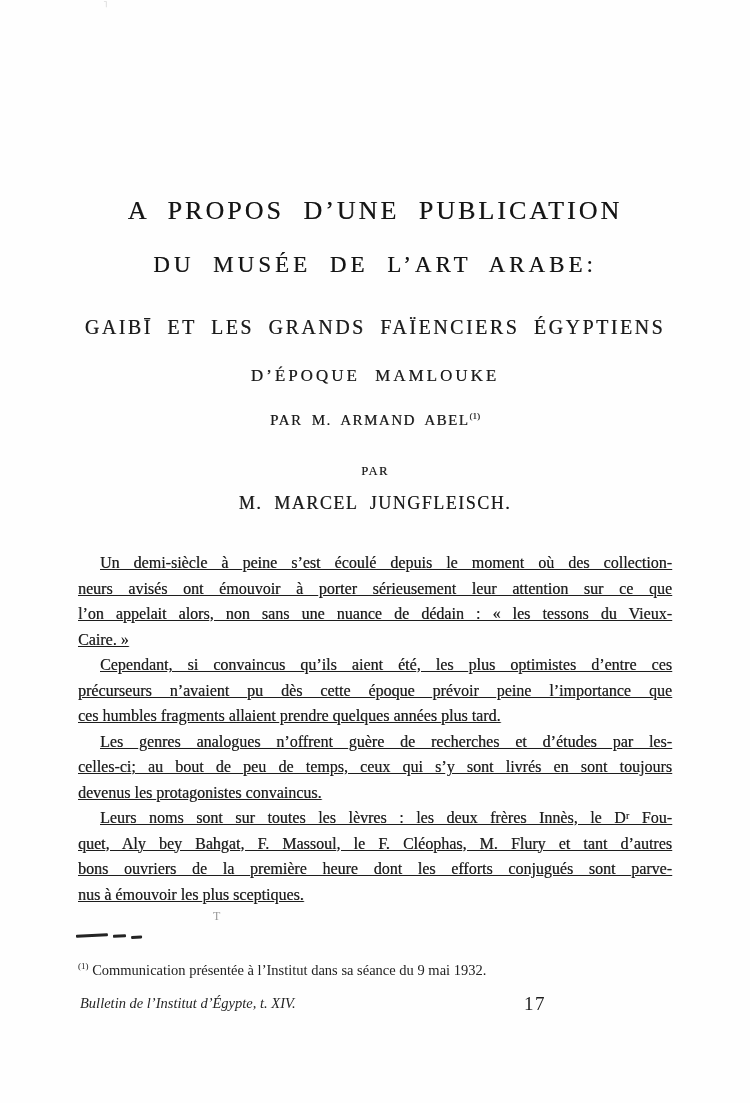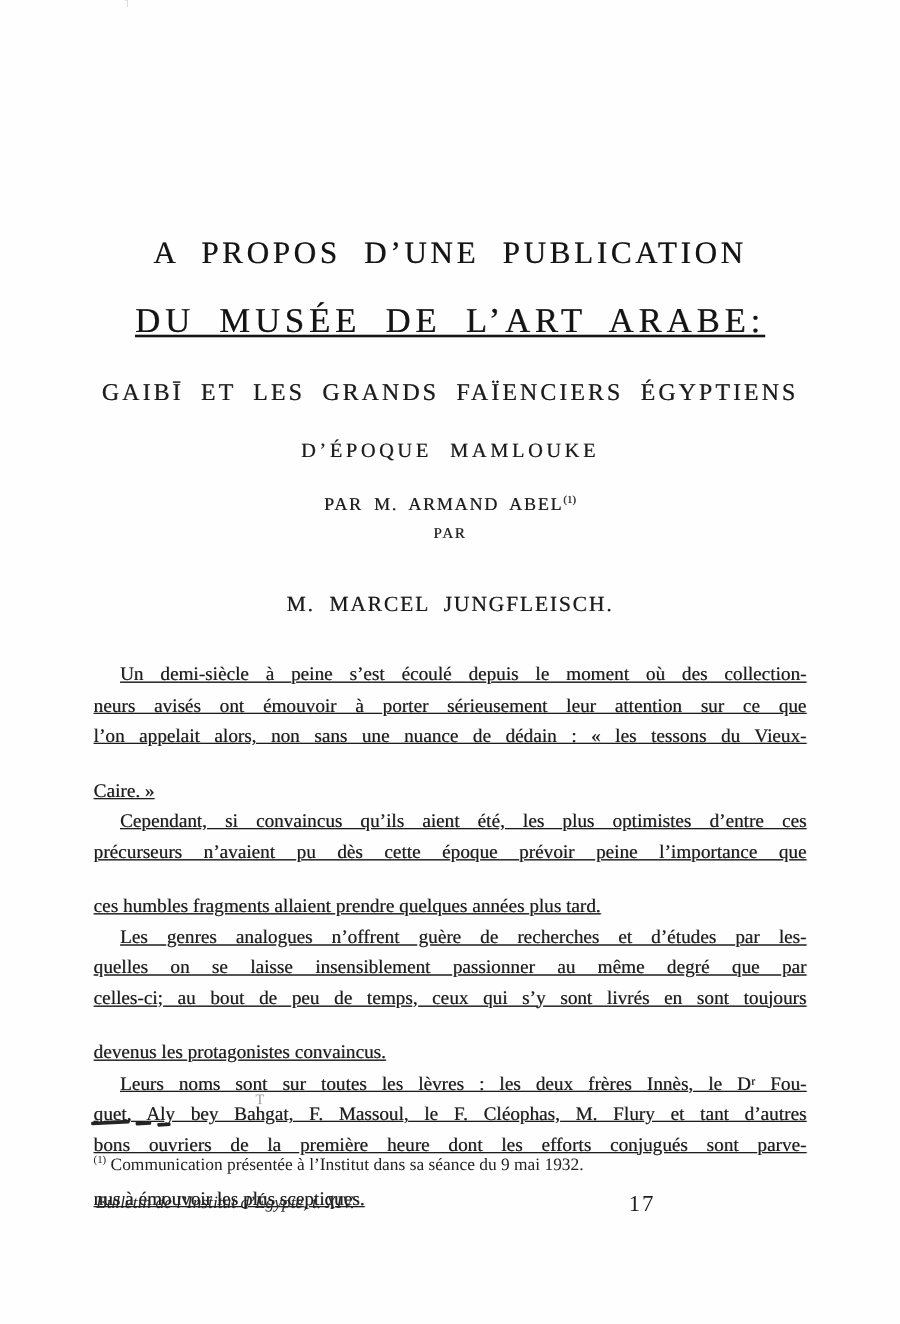--- a/index.html
+++ b/index.html
@@ -18,41 +18,41 @@
     left: 0;
     width: 100%;
     text-align: center;
     margin: 0;
     font-weight: normal;
     white-space: nowrap;
   }
   .ink { text-shadow: 0.4px 0 0 rgba(10,10,10,0.55); }
 
   .title-l1 { top: 196px; font-size: 26px; letter-spacing: 3px; word-spacing: 10px; color:#141414; }
-  .title-l2 { top: 252px; font-size: 29px; letter-spacing: 4px; word-spacing: 9px;  color:#141414;text-decoration:underline; }
+  .title-l2 { top: 252px; font-size: 23px; letter-spacing: 4px; word-spacing: 9px;  color:#141414; }
   .sub-l1   { top: 316px; font-size: 20px; letter-spacing: 2.5px; word-spacing: 7px; }
   .sub-l2   { top: 366px; font-size: 17px; letter-spacing: 3px; word-spacing: 8px; }
   .byline   { top: 411px; font-size: 15px; letter-spacing: 1.5px; word-spacing: 4px; text-align: center; }
   .byline sup { font-size: 9px; letter-spacing: 0; }
-  .par-label{ top: 437px; font-size: 12.5px; letter-spacing: 1.5px; }
+  .par-label{ top: 464px; font-size: 12.5px; letter-spacing: 1.5px; }
   .author   { top: 493px; font-size: 18px; letter-spacing: 1.5px; word-spacing: 6px; }
 
   .body-text {
     position: absolute;
     left: 78px;
     top: 550px;
     width: 594px;
     font-size: 16px;
     line-height: 25.5px;
     color: #1d1d1d;
     text-decoration: underline;
   }
   .body-text .line { text-align: justify; text-align-last: justify; white-space: normal; }
   .body-text .line.first { text-indent: 22px; }
-  .body-text .line.last  { text-align-last: left; margin-top: 20px; }
+  .body-text .line.last  { text-align-last: left; }
 
   .footnote-sep {
     position: absolute;
     left: 76px;
     top: 932px;
     width: 70px;
     height: 8px;
     transform: rotate(-3deg);
   }
   .footnote-sep i {
@@ -136,21 +136,20 @@
 
   <div class="body-text ink" id="body-text">
       <div class="line first">Un demi-siècle à peine s’est écoulé depuis le moment où des collection-</div>
       <div class="line">neurs avisés ont émouvoir à porter sérieusement leur attention sur ce que</div>
       <div class="line">l’on appelait alors, non sans une nuance de dédain : « les tessons du Vieux-</div>
       <div class="line last">Caire. »</div>
       <div class="line first">Cependant, si convaincus qu’ils aient été, les plus optimistes d’entre ces</div>
       <div class="line">précurseurs n’avaient pu dès cette époque prévoir peine l’importance que</div>
       <div class="line last">ces humbles fragments allaient prendre quelques années plus tard.</div>
       <div class="line first">Les genres analogues n’offrent guère de recherches et d’études par les-</div>
-      <div class="line">quelles on se laisse insensiblement passionner au même degré que par</div>
       <div class="line">celles-ci; au bout de peu de temps, ceux qui s’y sont livrés en sont toujours</div>
       <div class="line last">devenus les protagonistes convaincus.</div>
       <div class="line first">Leurs noms sont sur toutes les lèvres : les deux frères Innès, le Dʳ Fou-</div>
       <div class="line">quet, Aly bey Bahgat, F. Massoul, le F. Cléophas, M. Flury et tant d’autres</div>
       <div class="line">bons ouvriers de la première heure dont les efforts conjugués sont parve-</div>
       <div class="line last">nus à émouvoir les plus sceptiques.</div>
     </div>
 
   <span class="artifact-mid">T</span>
 

